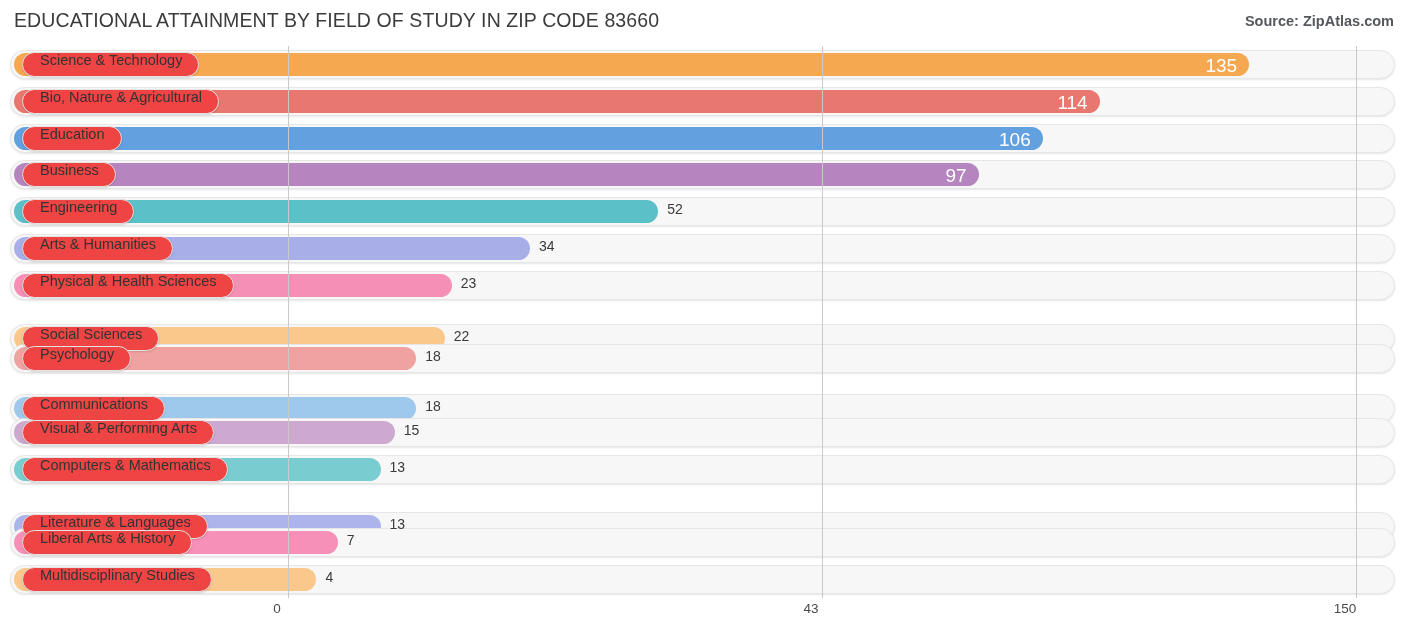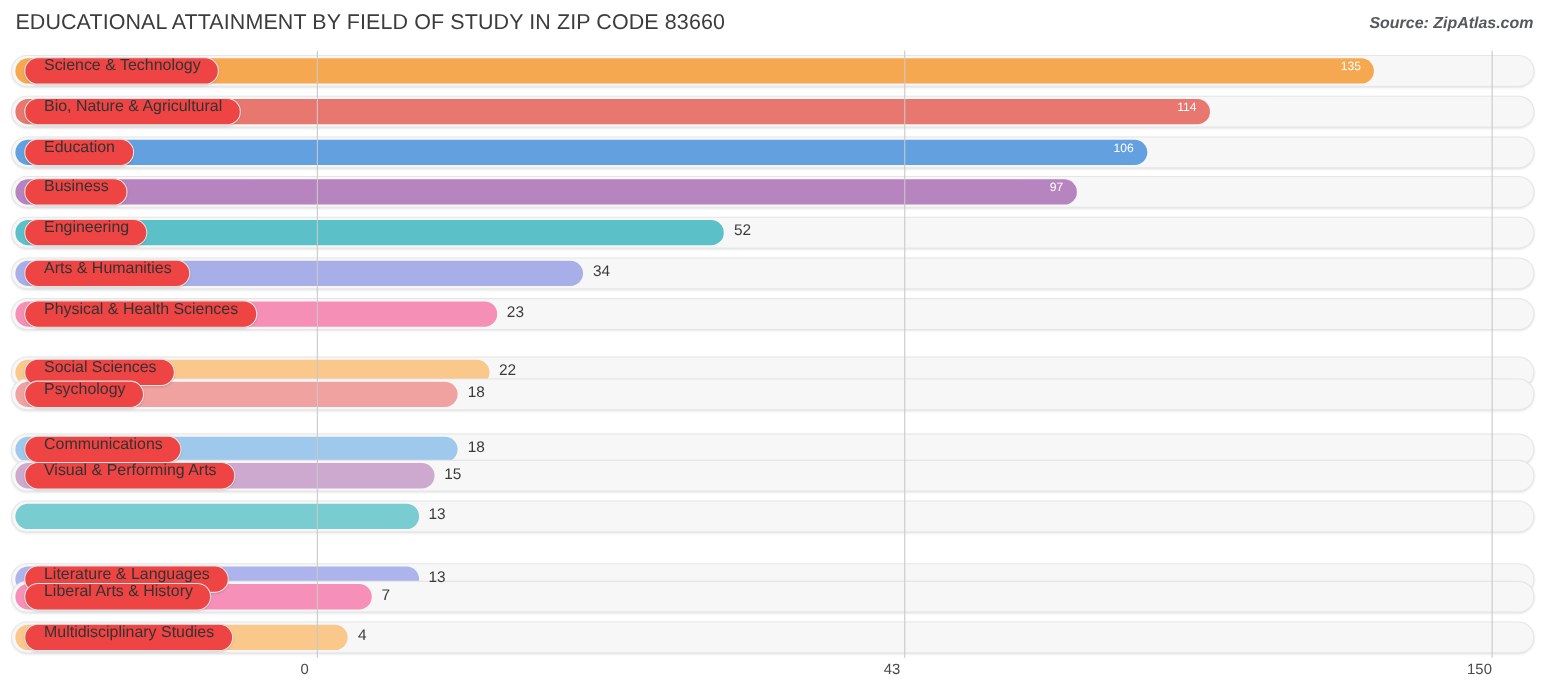--- a/index.html
+++ b/index.html
@@ -25,21 +25,20 @@
     left: 14px; top: 9px;
     font-size: 19.5px;
     letter-spacing: 0.1px;
     color: #3c3c3c;
     white-space: nowrap;
   }
   #source-label {
     position: absolute;
     right: 12px; top: 13px;
     font-size: 14.5px;
-    font-style: italic;
     font-weight: bold;
     color: #55585c;
     white-space: nowrap;
   }
   #plot {
     position: absolute;
     left: 0; top: 46px;
     width: 1406px;
     height: 552px;
   }
@@ -109,21 +108,21 @@
     top: 9px;
     font-size: 14px;
     color: #3a3a3a;
     white-space: nowrap;
     line-height: 1;
     z-index: 4;
   }
   .value-in {
     position: absolute;
     top: 10px;
-    font-size: 11px;
+    font-size: 19px;
     color: #ffffff;
     white-space: nowrap;
     line-height: 1;
     text-align: right;
     z-index: 5;
   }
   #axis {
     position: absolute;
     left: 0;
     top: 598px;
@@ -238,20 +237,23 @@
         <div class="track"></div>
         <div class="bar" style="width: 380.8px; background: rgb(205, 168, 207);"></div>
         <div class="label-pill">
           <span class="label-text">Visual &amp; Performing Arts</span>
         </div>
         <div class="value-out" style="left: 403.8px;">15</div>
       </div>
       <div class="row" style="top: 404.8px;">
         <div class="track"></div>
         <div class="bar" style="width: 366.56px; background: rgb(121, 205, 208);"></div>
+        <div class="label-pill">
+          <span class="label-text">Computers &amp; Mathematics</span>
+        </div>
         <div class="value-out" style="left: 389.56px;">13</div>
       </div>
       <div class="row" style="top: 441.6px; margin-top: 20px;">
         <div class="track"></div>
         <div class="bar" style="width: 366.56px; background: rgb(173, 180, 236);"></div>
         <div class="label-pill">
           <span class="label-text">Literature &amp; Languages</span>
         </div>
         <div class="value-out" style="left: 389.56px;">13</div>
       </div>

